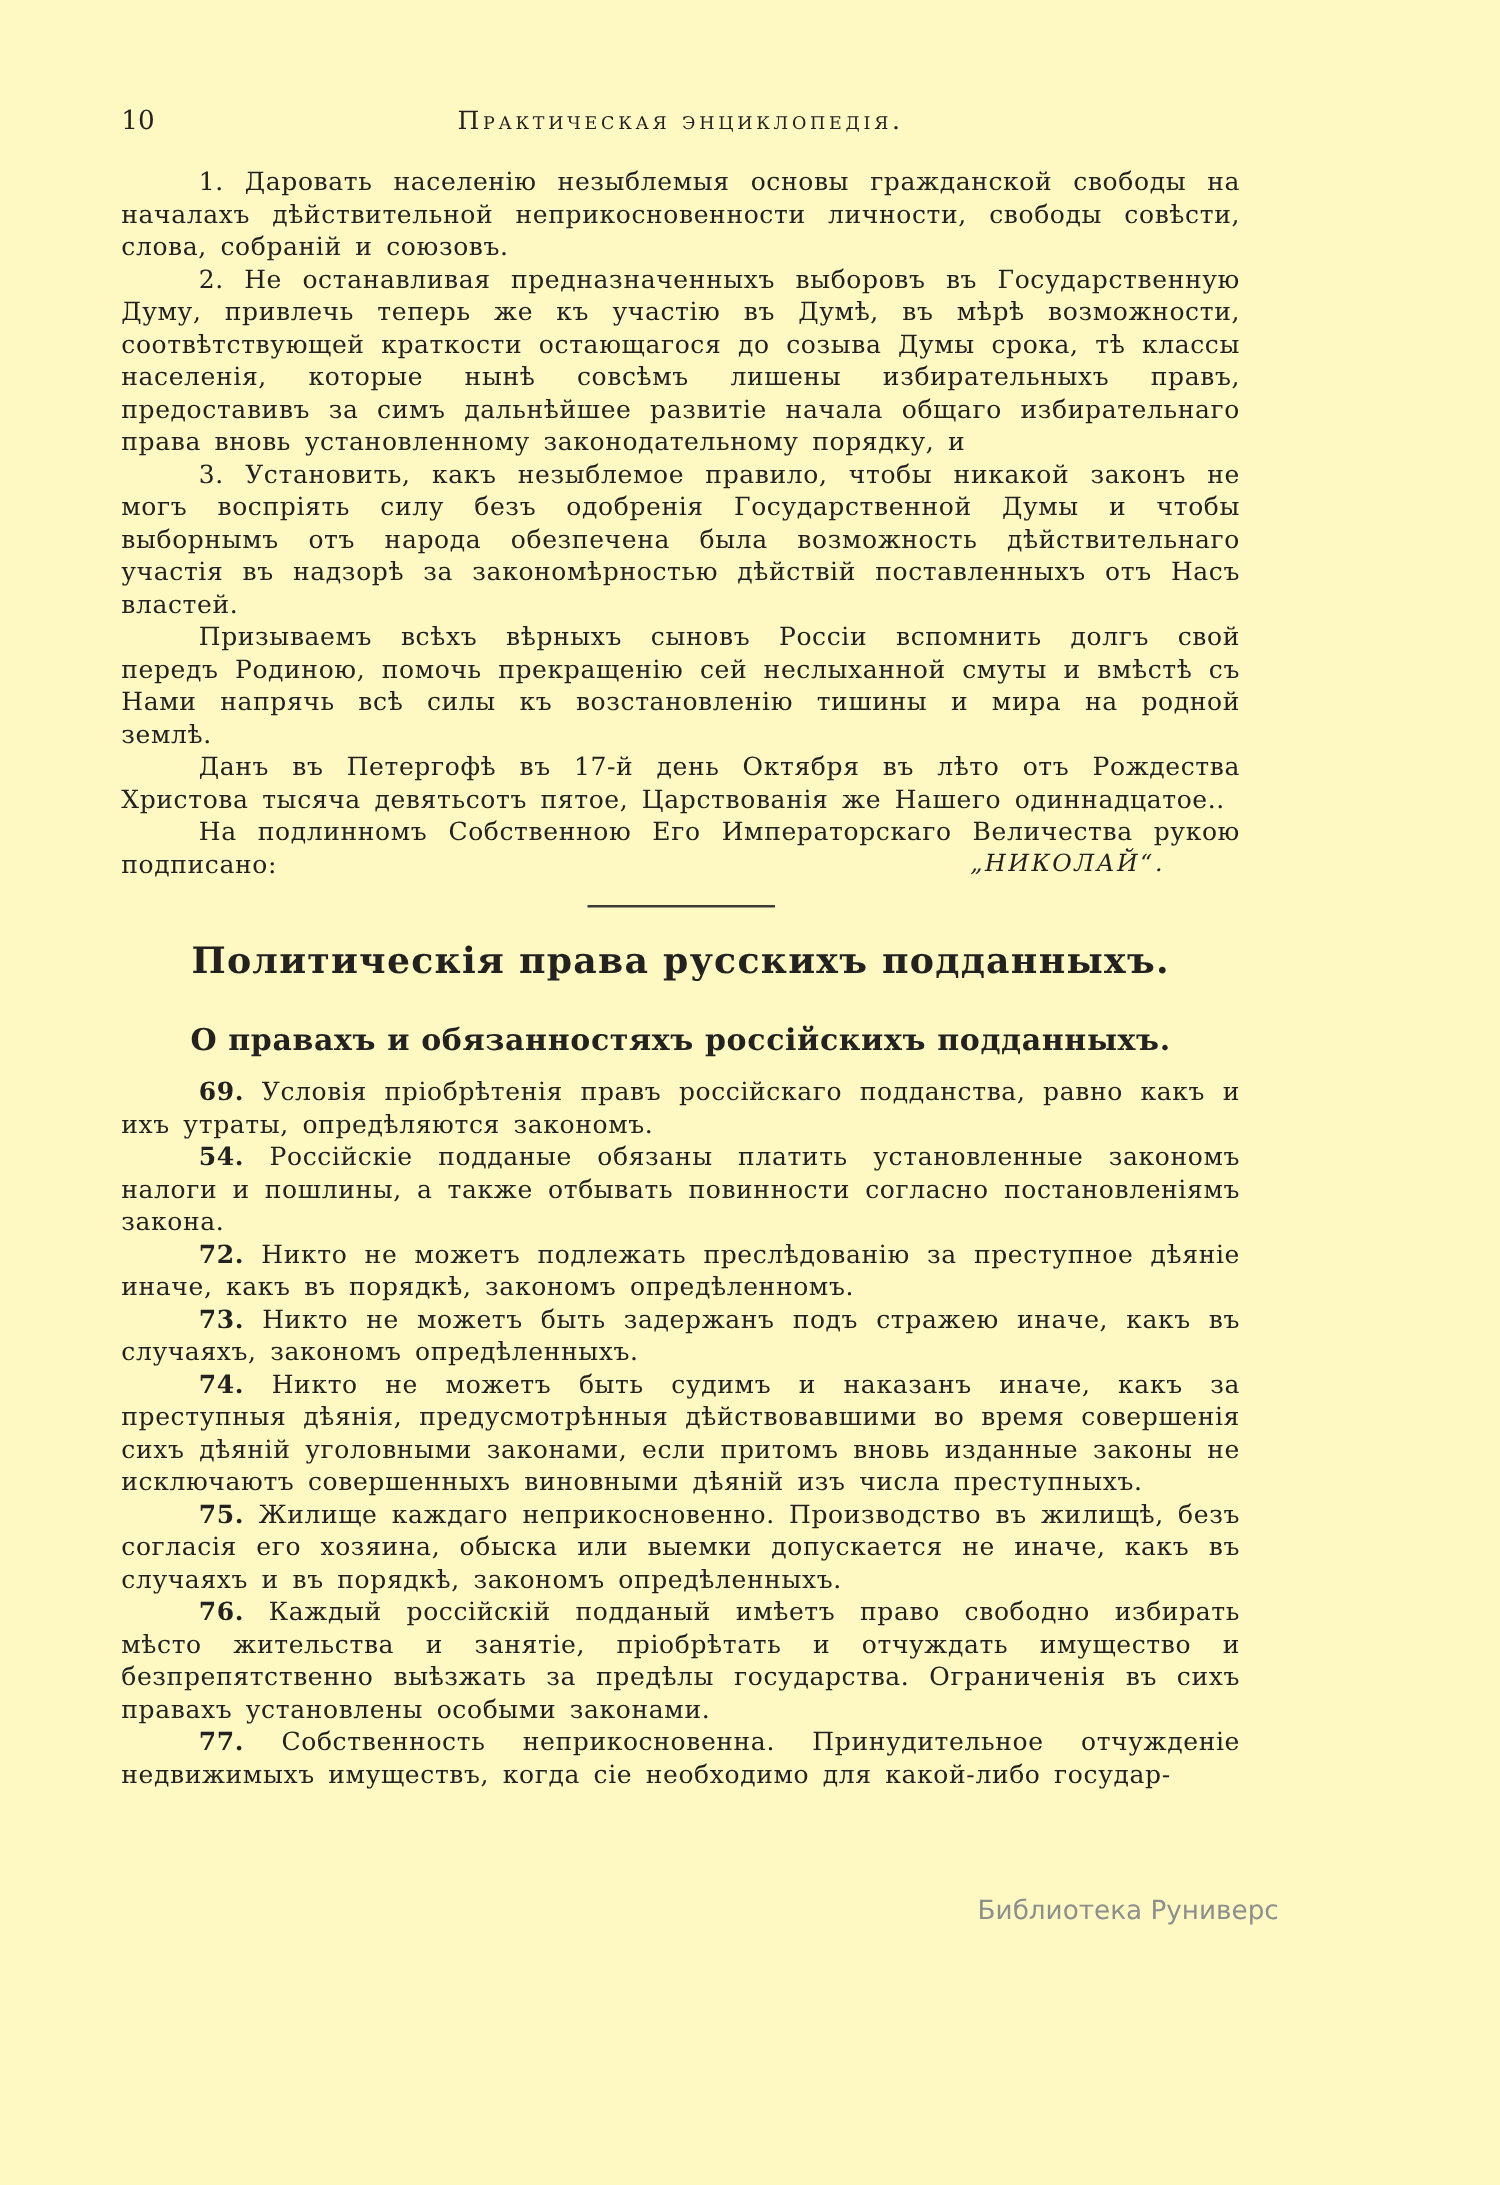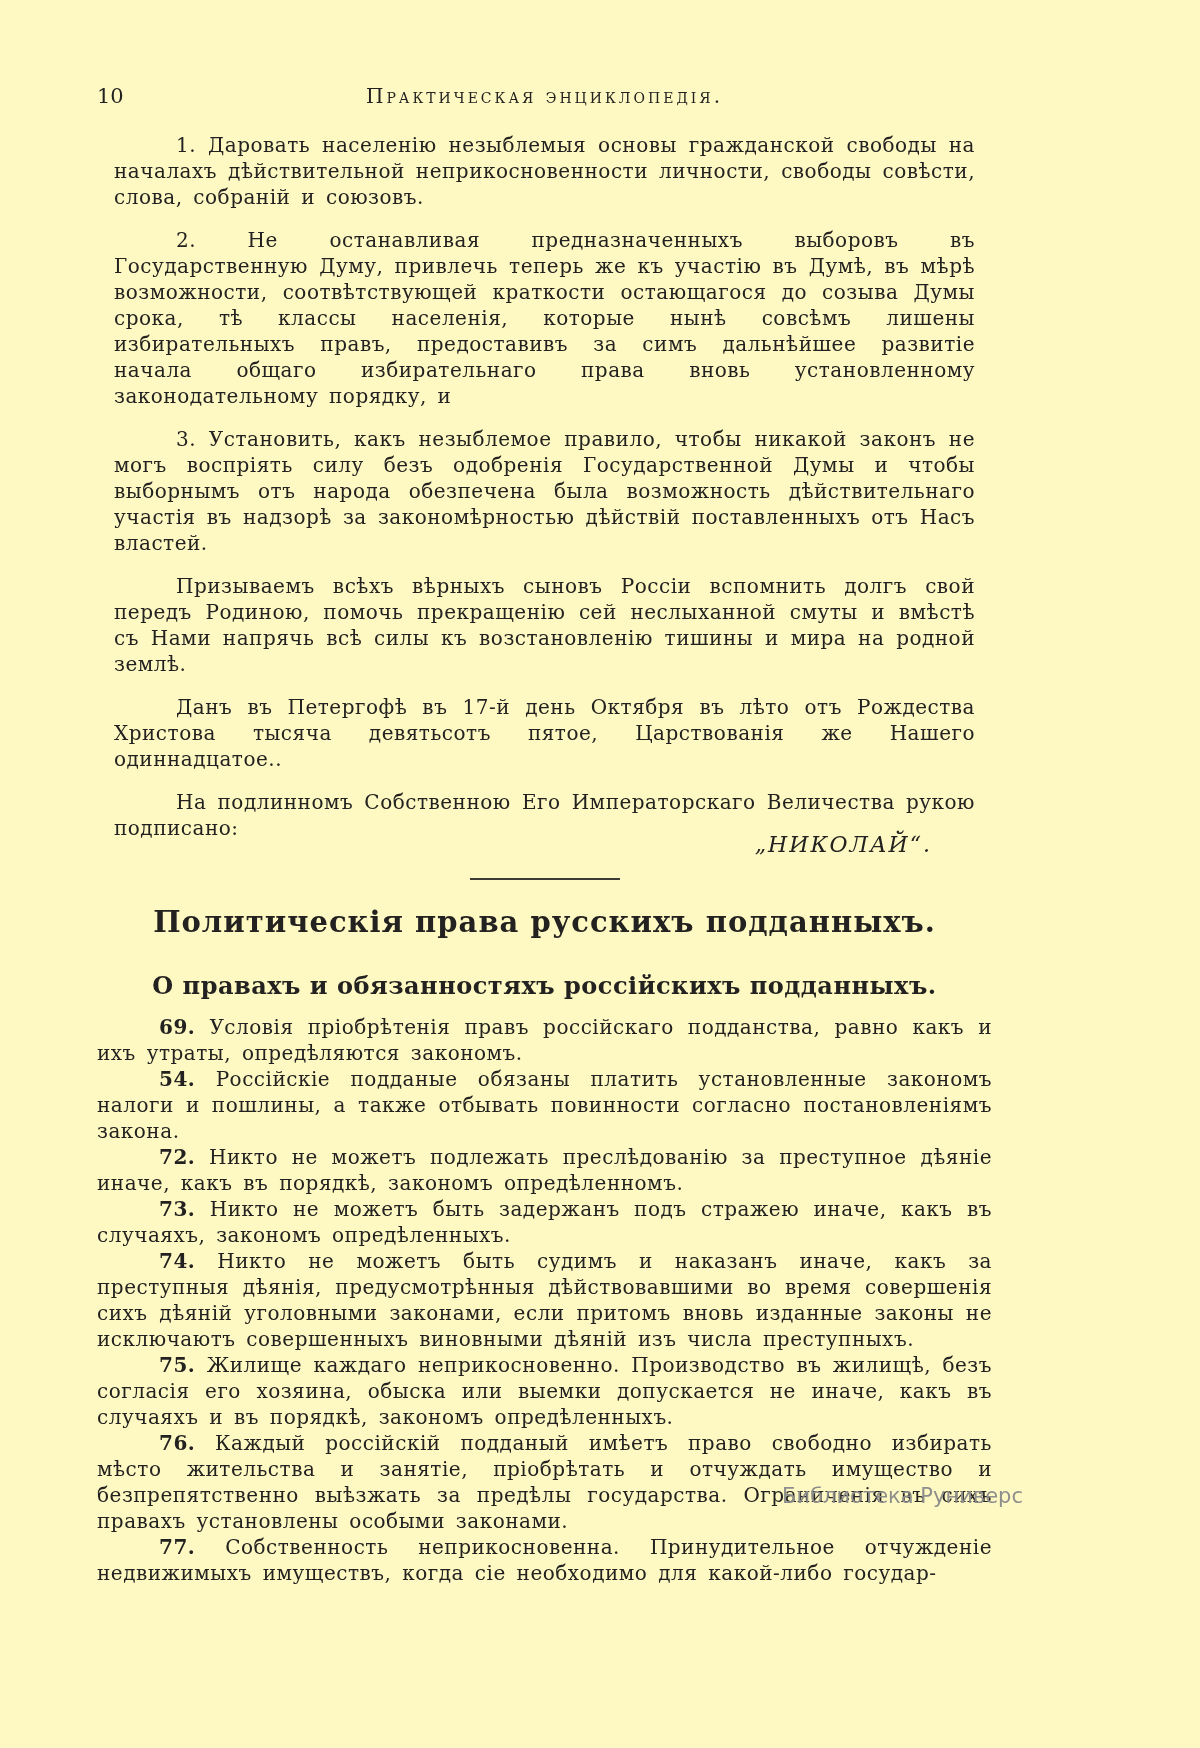--- a/index.html
+++ b/index.html
@@ -36,35 +36,35 @@
     top: 0;
   }
   .running-title {
     display: block;
     text-align: center;
     font-variant: small-caps;
     letter-spacing: 3px;
     font-size: 20px;
   }
   .body-par {
-    margin: 17px;
+    margin: 0;
     text-indent: 62px;
     text-align: justify;
     font-size: 20px;
     line-height: 26px;
     letter-spacing: 0.5px;
     word-spacing: 4px;
   }
   .signature-row {
     margin: 0;
     margin-top: -26px;
     padding-right: 60px;
     text-align: right;
     font-style: italic;
-    font-size: 22px;
+    font-size: 19px;
     letter-spacing: 2px;
     line-height: 26px;
   }
   .section-divider {
     width: 150px;
     height: 2px;
     background: #3c3b38;
     margin: 20px auto 0 auto;
   }
   .section-title {
@@ -97,21 +97,21 @@
     font-size: 20px;
     line-height: 26px;
     letter-spacing: 0.5px;
     word-spacing: 4px;
   }
   .art-num {
     font-weight: bold;
   }
   .watermark {
     position: absolute;
-    top: 1484px;
+    top: 1516px;
     right: 212px;
     font-family: "DejaVu Sans", "Liberation Sans", sans-serif;
     font-size: 21px;
     color: #8e8e8c;
   }
 </style>
 </head>
 <body>
 
 <div class="page">

